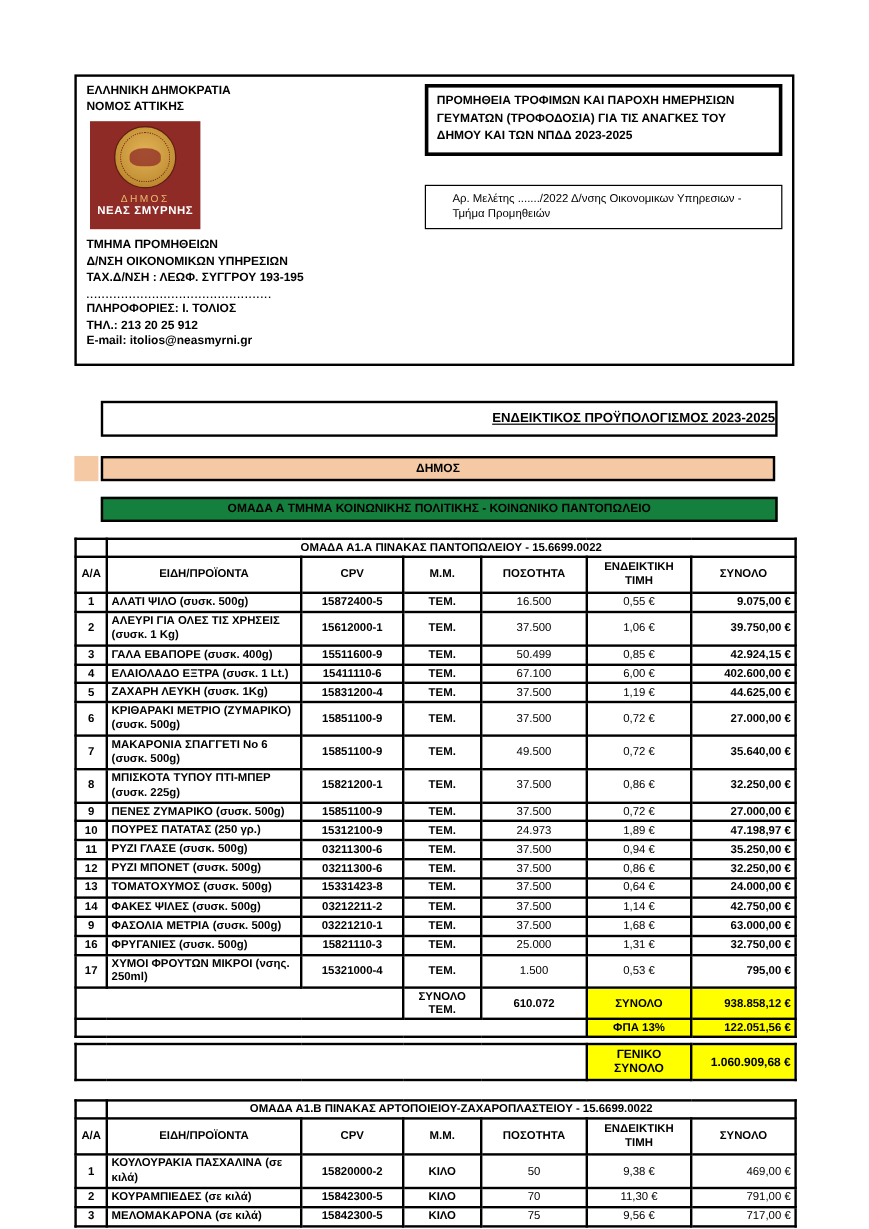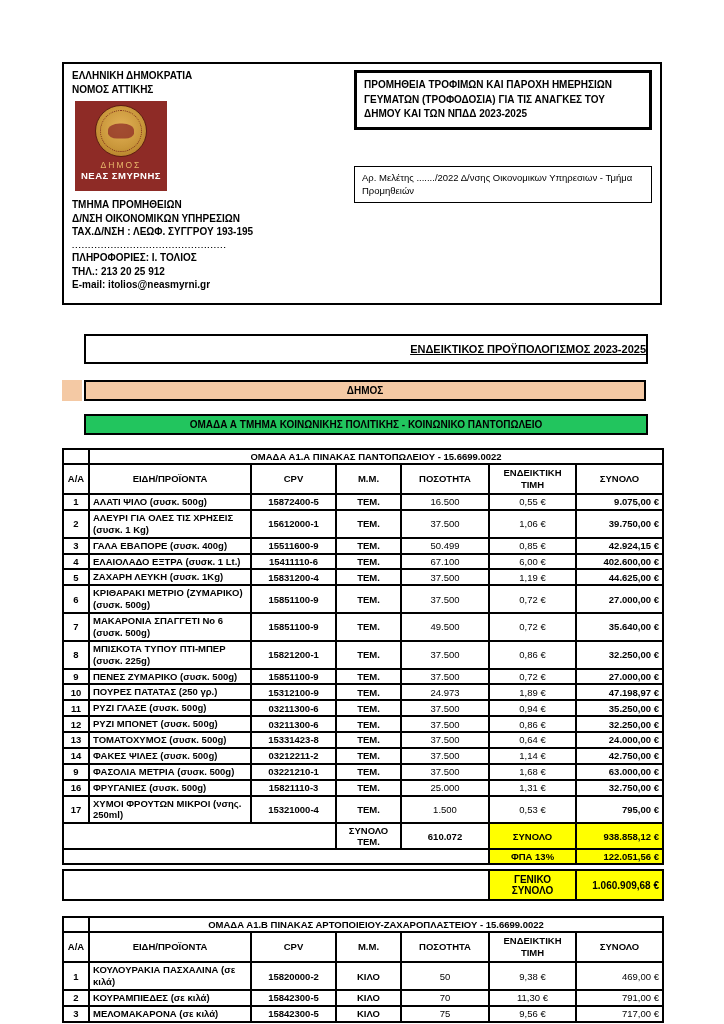--- a/index.html
+++ b/index.html
@@ -38,37 +38,37 @@
   }
   .logo-t1{font-size:8.5px;color:#E9B96B;letter-spacing:2px;margin-top:3px;line-height:1.2;}
   .logo-t2{font-size:9.5px;color:#ffffff;font-weight:bold;letter-spacing:.5px;line-height:1.2;}
 
   .header-right{flex:1;padding-left:10px;}
   .subject-box{
     border:3px solid #000;padding:5px 7px;font-size:10px;font-weight:bold;line-height:1.45;
     margin-top:1px;
   }
   .study-box{
-    border:1.5px solid #000;padding:4px 7px;font-size:9.5px;line-height:1.45;margin-top:36px;
+    border:1.5px solid #000;padding:4px 22px;font-size:9.5px;line-height:1.45;margin-top:24px;
   }
 
   
   .budget-title-box{
     box-sizing:border-box;width:564px;margin:29px 0 0 22px;border:2px solid #000;
     text-align:right;font-weight:bold;font-size:11px;padding:7px 0;
   }
   .budget-title-box span{text-decoration:underline;}
   .dimos-row{display:flex;margin-top:16px;align-items:stretch;}
   .peach-stub{width:20px;height:21px;background:#F4C9A4;flex:none;margin-right:2px;}
   .dimos-bar{
     box-sizing:border-box;width:562px;border:2px solid #000;background:#F4C9A4;
     text-align:center;font-weight:bold;font-size:10px;line-height:17px;
   }
   .omada-bar{
-    box-sizing:border-box;width:564px;margin:13px 0 0 22px;border:2px solid #000;background:#22c55e;
+    box-sizing:border-box;width:564px;margin:13px 0 0 22px;border:2px solid #000;background:#15803d;
     text-align:center;font-weight:bold;font-size:10px;padding:3px 0;
   }
 
   
   table.doc{border-collapse:collapse;table-layout:fixed;width:600px;margin-top:13px;}
   table.doc td{border:2px solid #000;font-size:9.5px;padding:1px 3px;vertical-align:middle;
     overflow:hidden;}
   td.t-title{font-weight:bold;text-align:center;font-size:10px;padding:2px 0;}
   td.t-head{font-weight:bold;text-align:center;line-height:1.25;height:26px;}
   .c-aa{text-align:center;font-weight:bold;}

